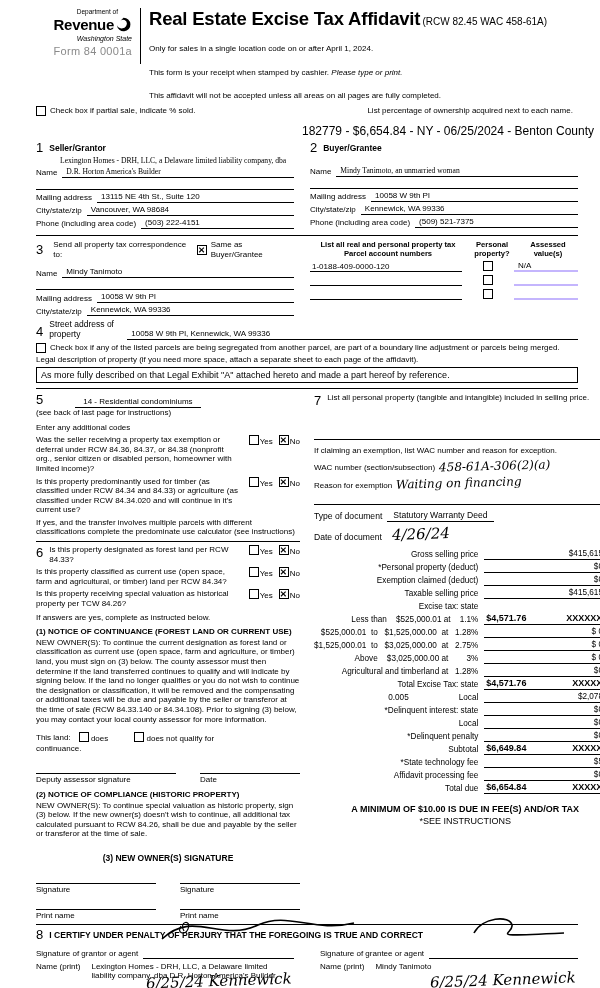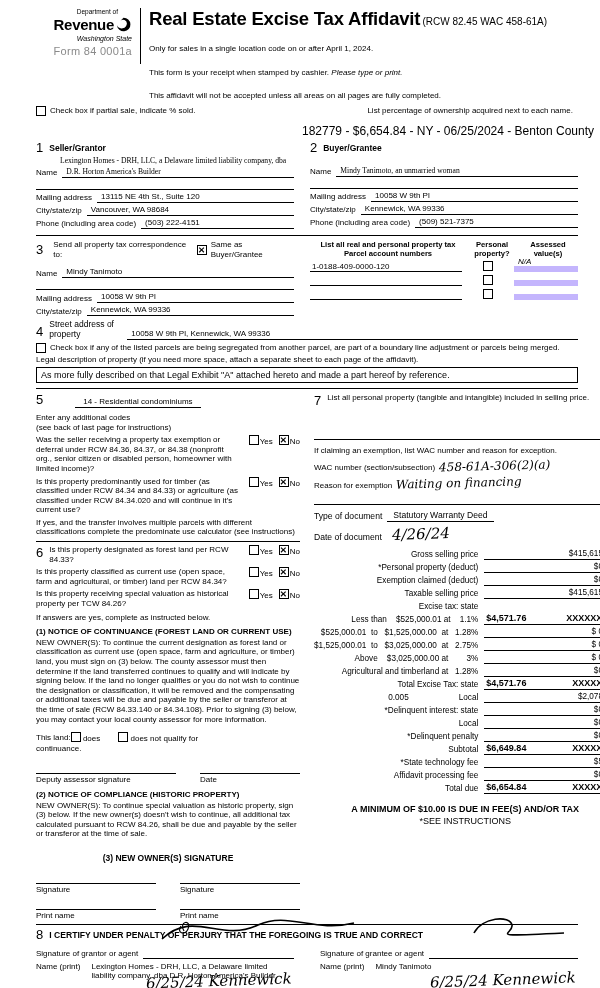--- a/index.html
+++ b/index.html
@@ -40,21 +40,21 @@
   .c-left{flex:0 0 258px;} .c-right{flex:1;}
   .aboveline{padding-left:24px;white-space:nowrap;font-family:"Liberation Serif",serif;font-size:7.6px;}
   .band3{display:flex;gap:16px;margin-top:6px;border-top:1px solid #000;padding-top:4px;}
   .corr-row{display:flex;align-items:center;gap:4px;}
   
   .ptable-head{display:flex;font-weight:bold;text-align:center;font-size:7.6px;}
   .ph1{flex:1;} .ph2{width:52px;} .ph3{width:60px;}
   .prow{display:flex;align-items:flex-end;height:14px;}
   .pnum{flex:1;border-bottom:1px solid #000;padding-left:2px;}
   .pcb{width:52px;text-align:center;}
-  .pval{width:60px;border-bottom:6px solid #c4b5fd;padding-left:4px;font-style:italic;}
+  .pval{width:60px;border-bottom:2px solid #c4b5fd;padding-left:4px;}
   
   .sec4{margin-top:4px;}
   .s4row{display:flex;align-items:flex-end;}
   .s4label{width:78px;white-space:normal;line-height:1.15;font-size:8.5px;}
   .located{display:flex;align-items:flex-end;margin-top:2px;font-size:9px;}
   .locval{border-bottom:1px solid #000;padding:0 10px 0 6px;white-space:nowrap;}
   .locnote{font-style:italic;padding-left:6px;font-size:8.6px;}
   .seg-row{display:flex;gap:4px;margin-top:3px;align-items:flex-start;}
   .legal-label{margin-top:2px;}
   .legal-box{border:1px solid #000;padding:2px 4px;margin-top:2px;font-size:9px;}
@@ -63,21 +63,21 @@
   .mc-left{flex:0 0 264px;} .mc-right{flex:1;position:relative;}
   .code-row{display:flex;align-items:flex-end;}
   .codeval{border-bottom:1px solid #000;margin-left:26px;padding:0 8px;}
   .qrow{display:flex;margin-top:3px;}
   .qtext{flex:1;padding-right:4px;}
   .yn{white-space:nowrap;padding-top:0;}
   .yn .cb{margin:0 1px 0 6px;}
   .hr{border-top:1px solid #000;margin-top:4px;}
   .notice-title{font-weight:bold;margin-top:5px;}
   .notice-body{margin-top:1px;}
-  .land-row{display:flex;margin-top:8px;align-items:center;}
+  .land-row{display:flex;gap:8px;margin-top:8px;align-items:center;}
   .sigpair{display:flex;gap:24px;margin-top:10px;}
   .sigcell{flex:1;}
   .sigline{border-bottom:1px solid #000;height:10px;}
   .siglabel{margin-top:1px;}
   .sig3{text-align:center;font-weight:bold;margin-top:14px;font-size:8.5px;}
   
   .s7head{display:flex;margin-top:1px;}
   .exnote{margin-top:14px;}
   .handrow{display:flex;align-items:flex-end;margin-top:3px;}
   .hand{font-family:"DejaVu Serif",serif;font-style:italic;font-size:12px;white-space:nowrap;transform:rotate(-1.5deg);}
@@ -258,22 +258,22 @@
     <div class="legal-label">Legal description of property (if you need more space, attach a separate sheet to each page of the affidavit).</div>
     <div class="legal-box">As more fully described on that Legal Exhibit "A" attached hereto and made a part hereof by reference.</div>
   </div>
 
   <div class="cols">
     <div class="mc-left">
       <div class="code-row">
         <span class="secnum">5</span>
         <span class="codeval">14 - Residential condominiums</span>
       </div>
+      <div>(see back of last page for instructions)</div>
       <div style="margin-top:5px;">Enter any additional codes</div>
-      <div>(see back of last page for instructions)</div>
       <div class="qrow">
         <span class="qtext">Was the seller receiving a property tax exemption or deferral under RCW 84.36, 84.37, or 84.38 (nonprofit org., senior citizen or disabled person, homeowner with limited income)?</span>
         <span class="yn"><span class="cb"></span><span>Yes</span><span class="cb checked"></span><span>No</span></span>
       </div>
       <div class="qrow">
         <span class="qtext">Is this property predominantly used for timber (as classified under RCW 84.34 and 84.33) or agriculture (as classified under RCW 84.34.020 and will continue in it's current use?</span>
         <span class="yn"><span class="cb"></span><span>Yes</span><span class="cb checked"></span><span>No</span></span>
       </div>
       <div style="margin-top:3px;">If yes, and the transfer involves multiple parcels with different classifications complete the predominate use calculator (see instructions)</div>
       <div class="hr"></div>

